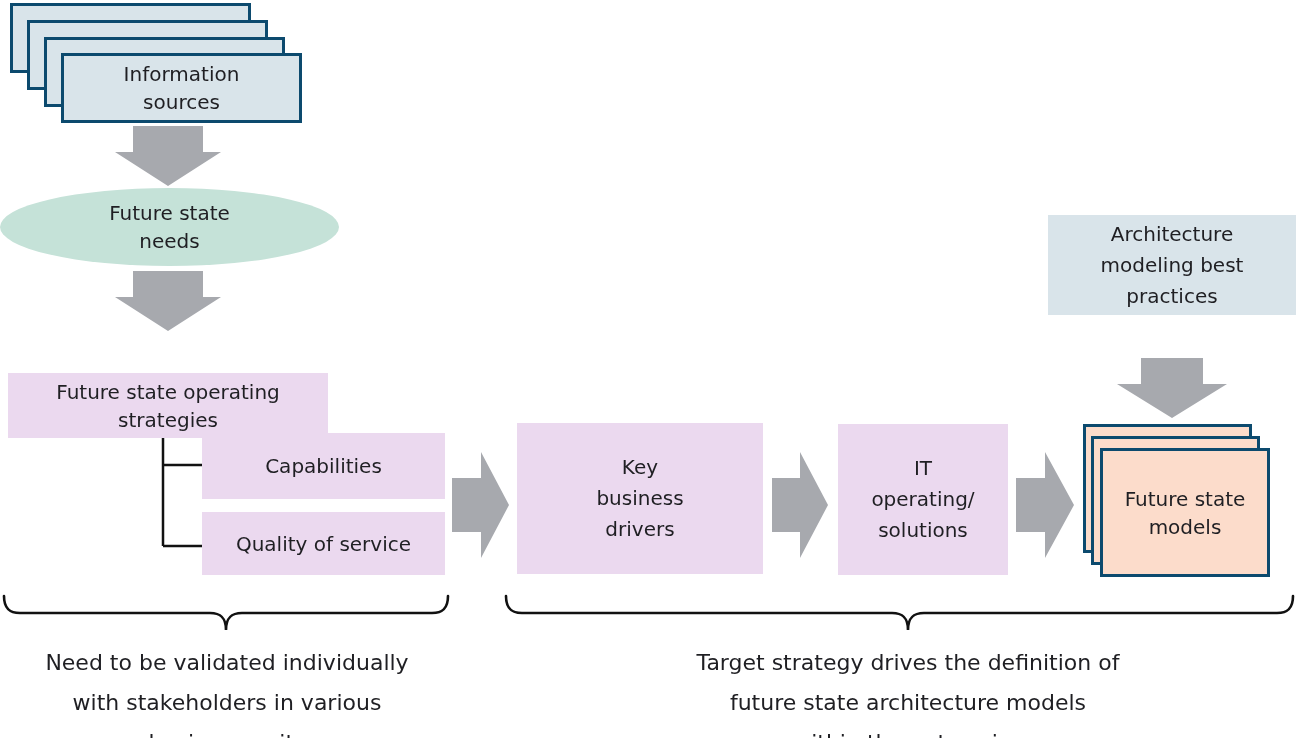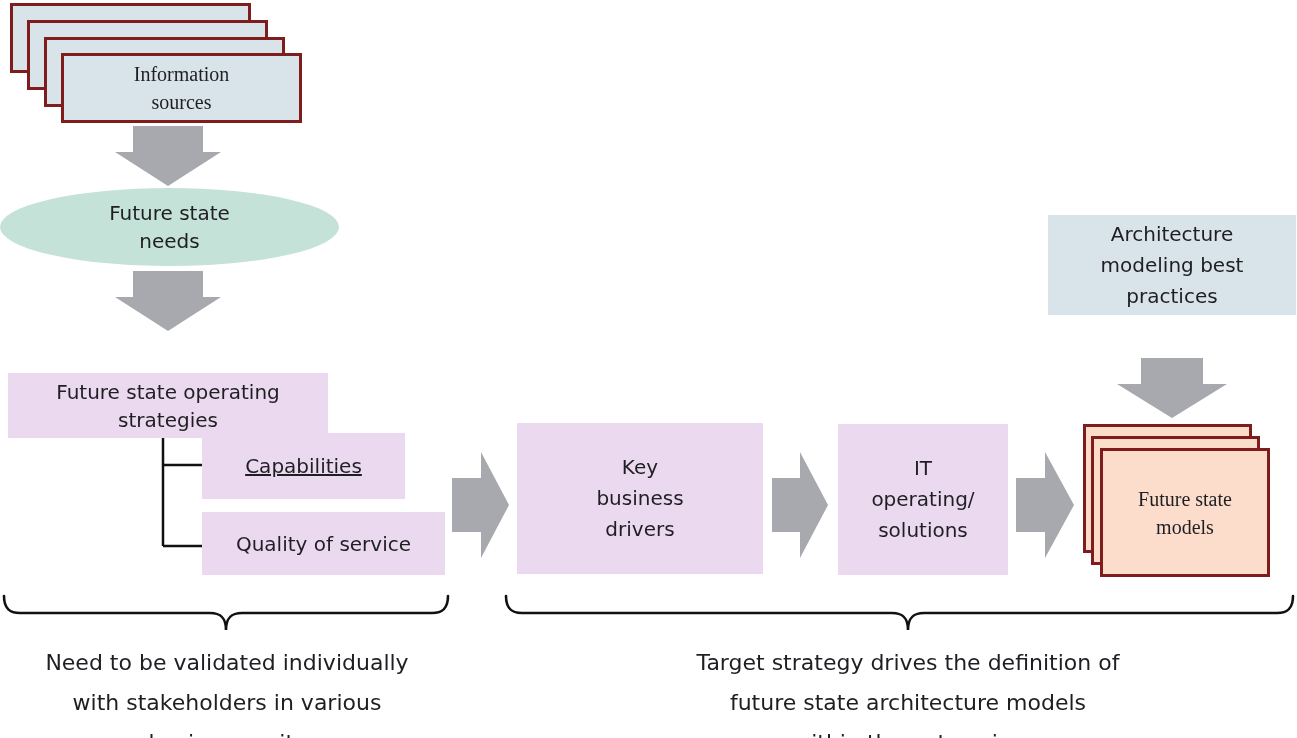--- a/index.html
+++ b/index.html
@@ -29,23 +29,22 @@
     text-align: center;
     color: var(--text-dark);
     font-size: 20px;
     line-height: 28px;
     white-space: pre-line;
     z-index: 2;
   }
 
   .stack-layer {
     position: absolute;
-    border: 3px solid #7f1d1d;
+    border: 3px solid #0c4a6e;
     z-index: 1;
-    font-family: Liberation Serif, serif;
   }
   .blue   { background: var(--box-blue); }
   .purple { background: var(--box-purple); }
   .peach  { background: var(--box-peach); }
   .green  { background: var(--ellipse-green); }
 
   .ellipse { border-radius: 50%; }
 
   .caption {
     position: absolute;
@@ -90,21 +89,21 @@
     <div class="node blue stack-layer" style="left:61px; top:53px; width:241px; height:70px;">Information
 sources</div>
   </div>
 
   <div class="node green ellipse" style="left:0px; top:188px; width:339px; height:78px;">Future state
 needs</div>
 
   <div class="node purple" style="left:8px; top:335px; width:320px; height:65px;margin-top:38px;">Future state operating
 strategies</div>
 
-  <div class="node purple" style="left:202px; top:433px; width:203px; height:66px;text-decoration:underline;">Capabilities</div>
+  <div class="node purple" style="left:202px; top:433px; width:243px; height:66px;">Capabilities</div>
 
   <div class="node purple" style="left:202px; top:512px; width:243px; height:63px;">Quality of service</div>
 
   <div class="node purple" style="left:517px; top:423px; width:246px; height:151px; line-height:31px;">Key
 business
 drivers</div>
 
   <div class="node purple" style="left:838px; top:424px; width:170px; height:151px; line-height:31px;">IT
 operating/
 solutions</div>

